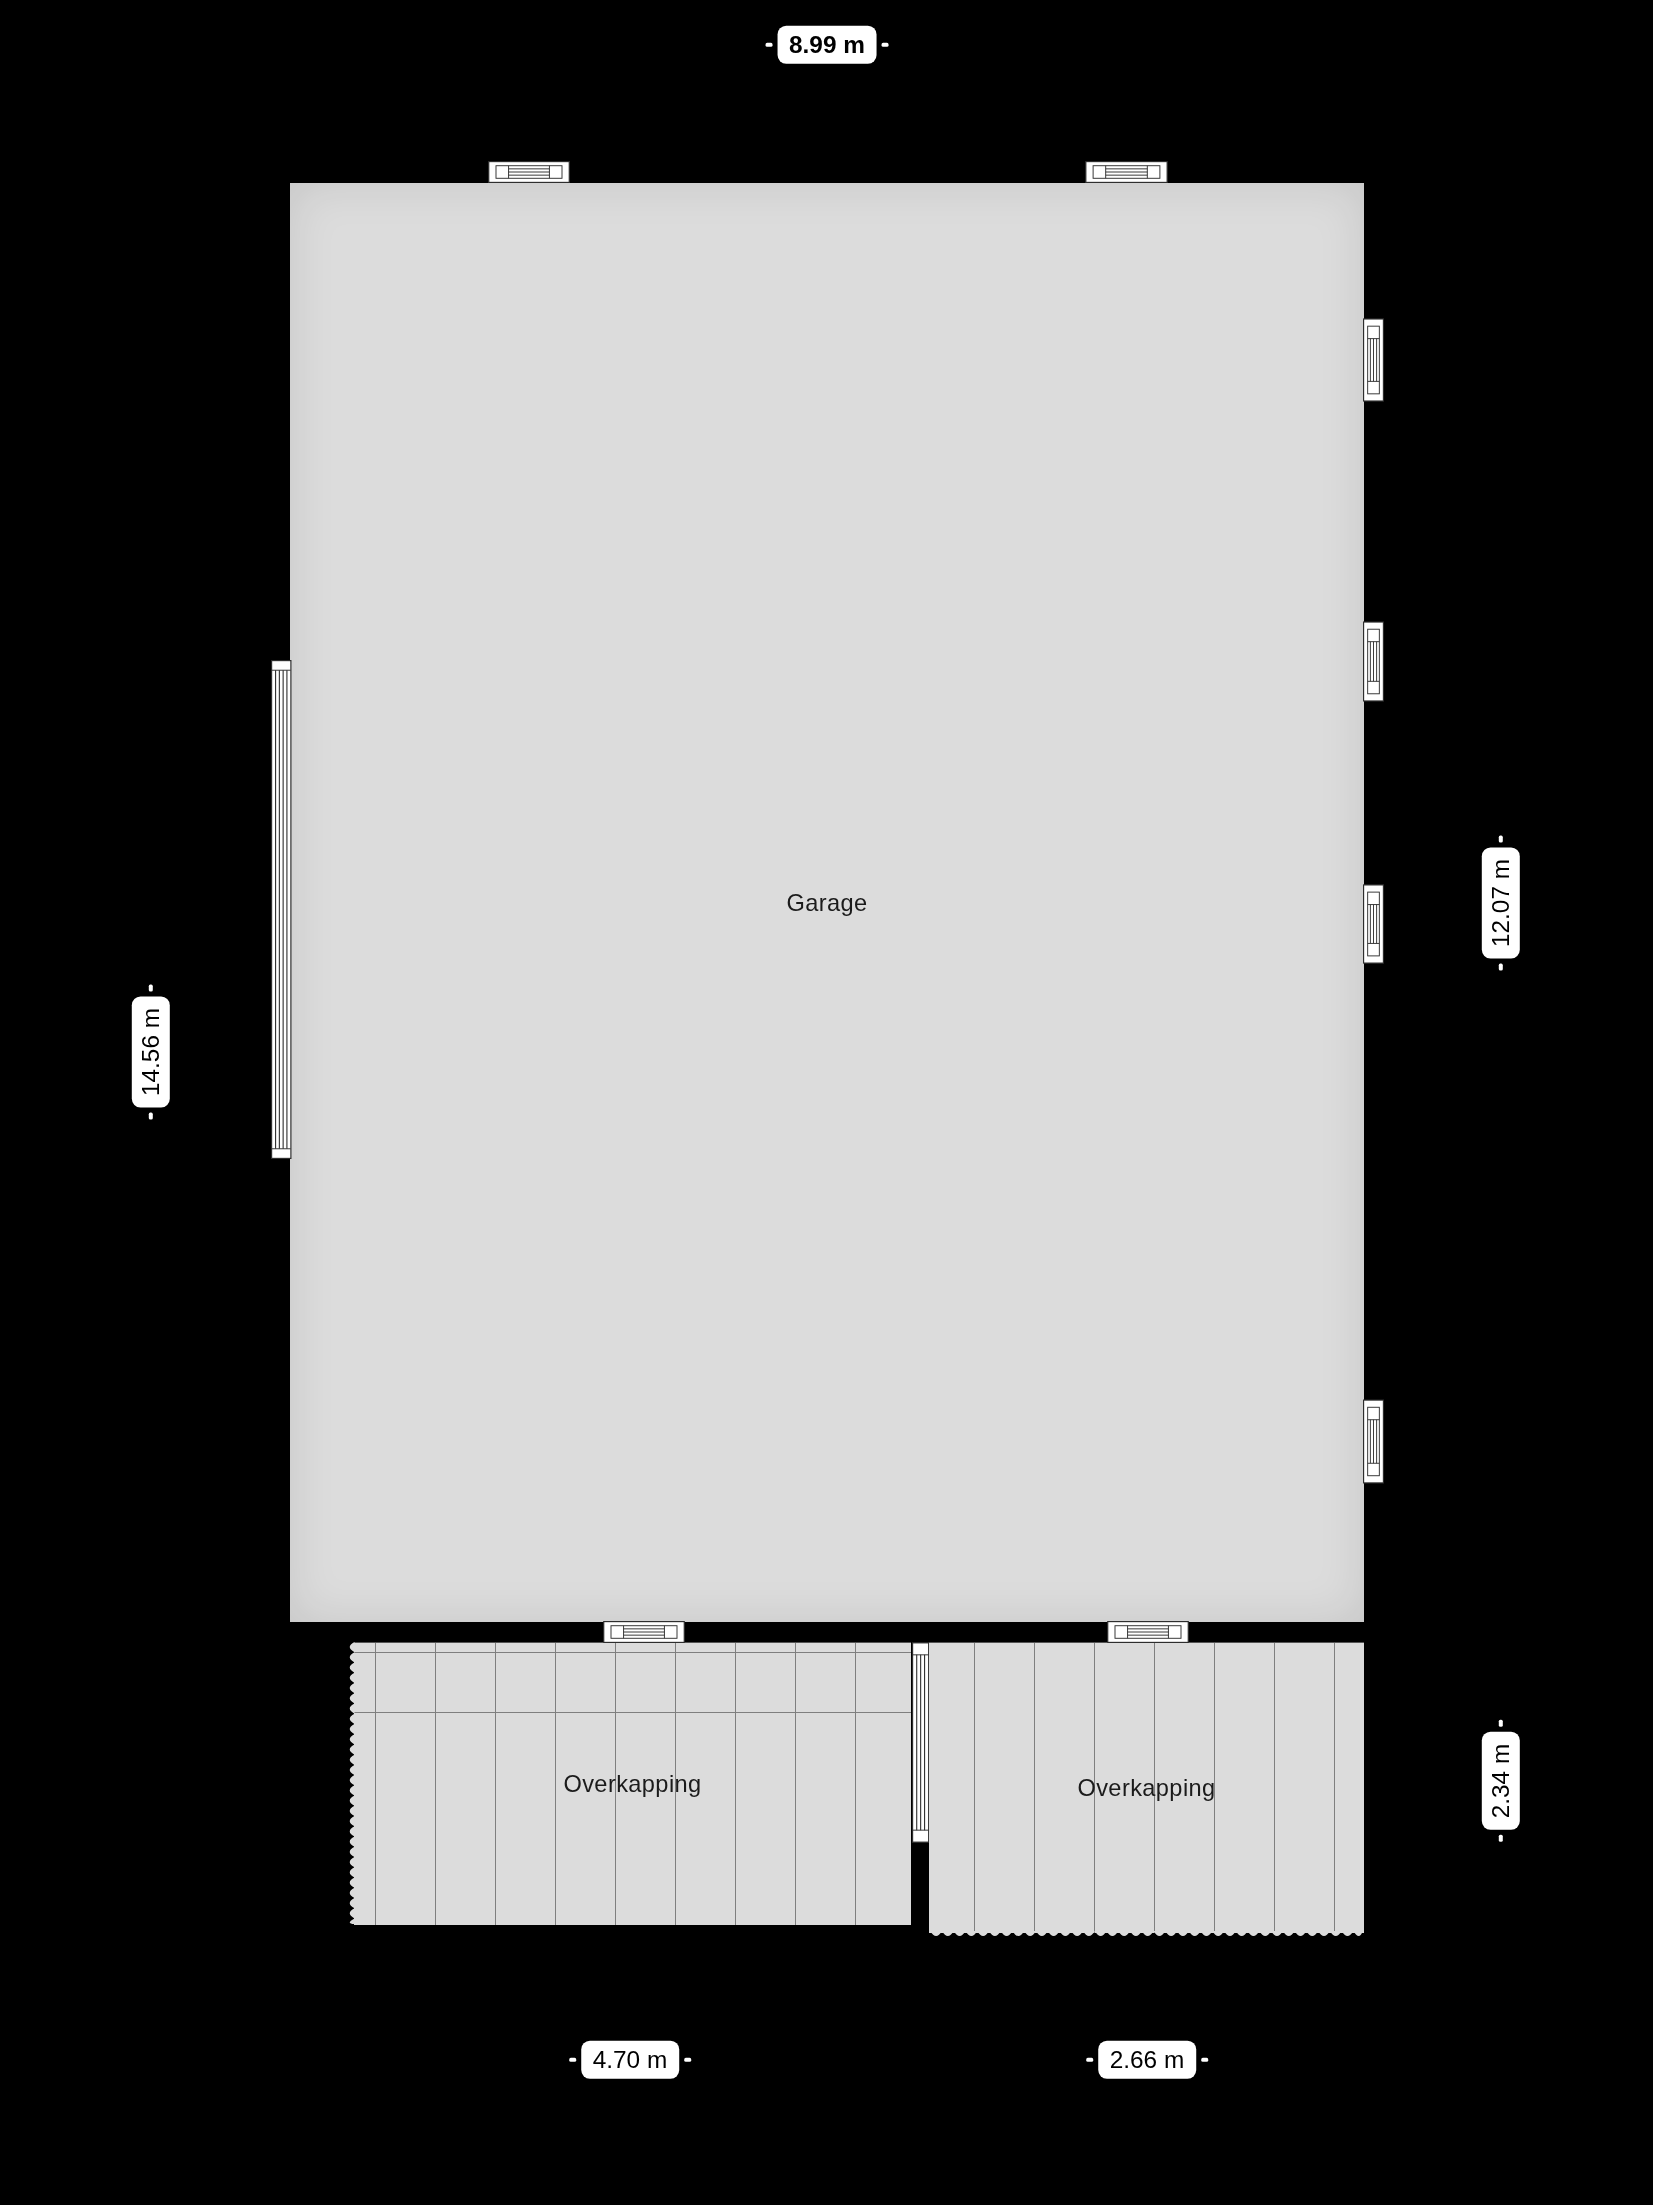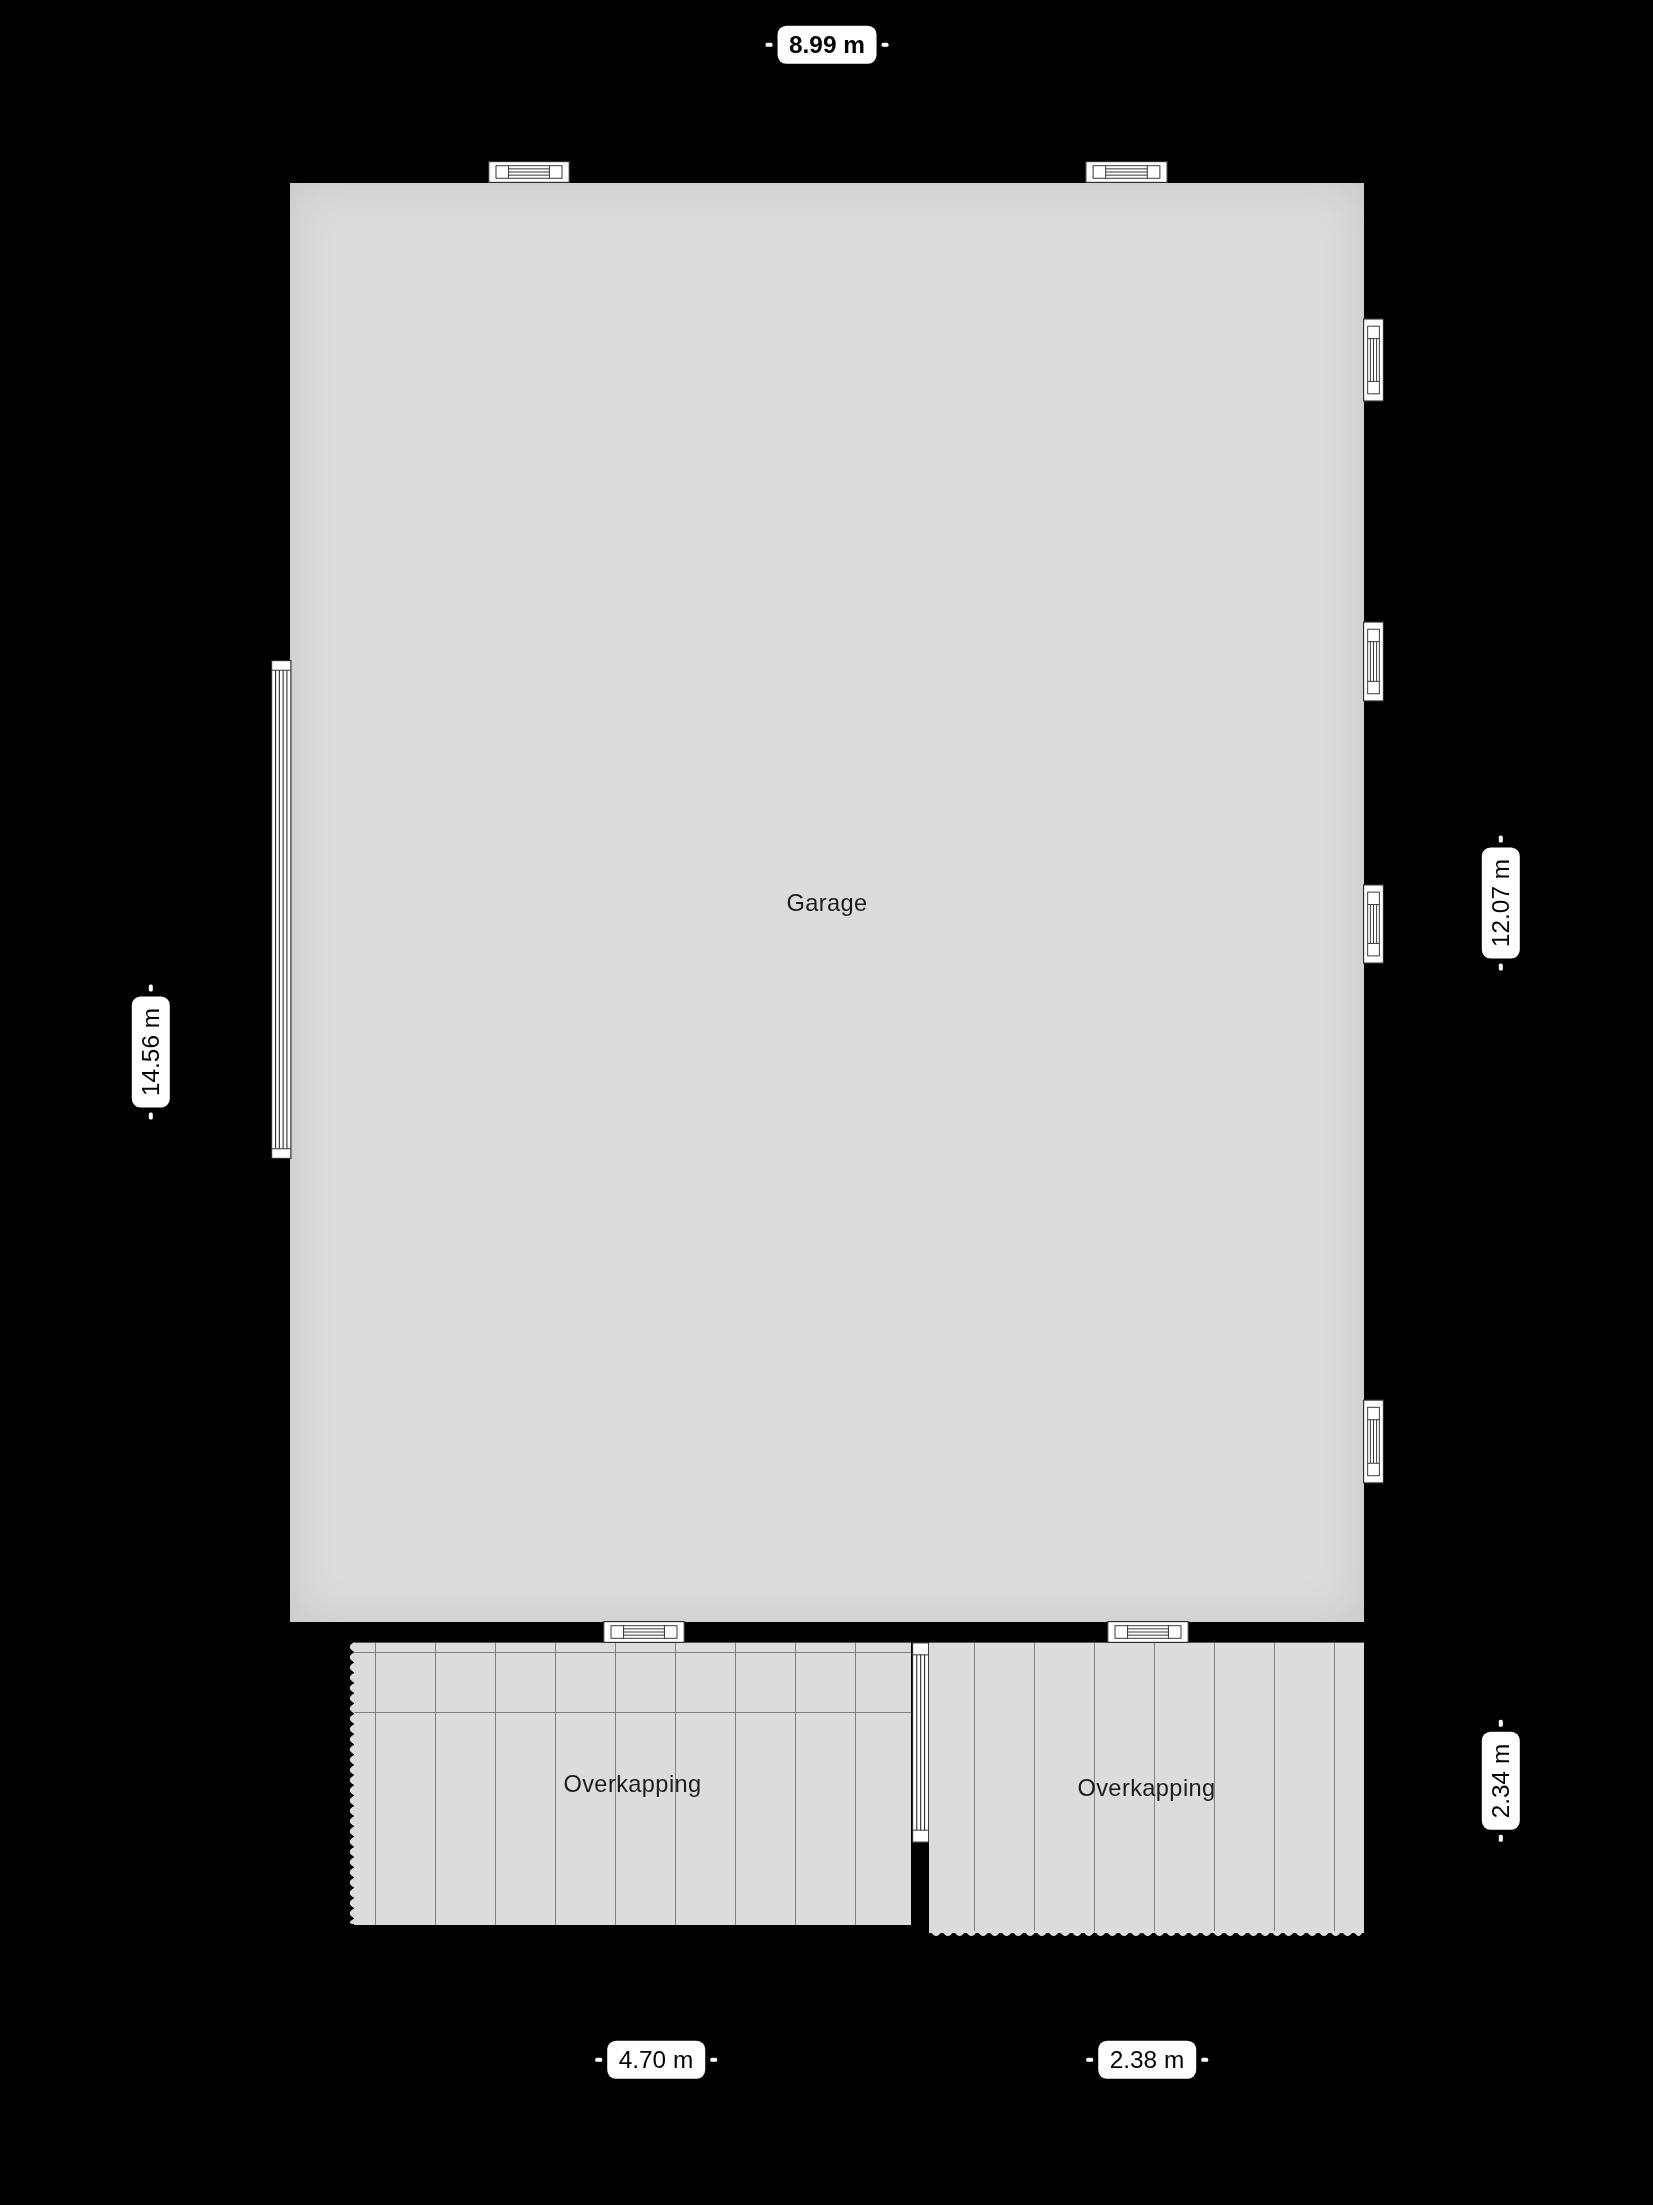--- a/index.html
+++ b/index.html
@@ -25,21 +25,21 @@
   .open-edge{position:absolute;line-height:0;}
   .dim{position:absolute;display:flex;align-items:center;gap:4.7px;transform:translate(-50%,-50%);}
   .dim.vert{transform:translate(-50%,-50%) rotate(-90deg);}
   .dim .pill{background:#fff;color:#000;font-size:24.4px;line-height:1;padding:7px 11.8px;
              border-radius:8.7px;white-space:nowrap;}
   .dim .tick{width:7px;height:3.9px;background:#fff;border-radius:1.6px;flex:0 0 auto;}
   #dim-top{left:827px;top:45px;font-weight:bold;}
   #dim-left{left:151px;top:1052px;}
   #dim-right-upper{left:1501px;top:903px;}
   #dim-right-lower{left:1501px;top:1781px;}
-  #dim-bottom-left{left:656px;top:2060px;}
+  #dim-bottom-left{left:630px;top:2060px;}
   #dim-bottom-right{left:1147px;top:2060px;}
 </style>
 </head>
 <body>
 
 <div id="stage">
 
   <div class="room" id="room-garage">
     <span class="room-label">Garage</span>
   </div>
@@ -81,21 +81,21 @@
   </div>
 
   <div class="dim" id="dim-bottom-left">
     <span class="tick"></span>
     <span class="pill">4.70 m</span>
     <span class="tick"></span>
   </div>
 
   <div class="dim" id="dim-bottom-right">
     <span class="tick"></span>
-    <span class="pill">2.38 m</span>
+    <span class="pill">2.66 m</span>
     <span class="tick"></span>
   </div>
 
 <div class="window" style="left: 488px; top: 161px; width: 82px; height: 22px;"><svg width="82" height="22" viewBox="0 0 104 28" xmlns="http://www.w3.org/2000/svg">
         <rect x="0.75" y="0.75" width="102.5" height="26.5" fill="#ffffff" stroke="#2e2e2e" stroke-width="1.5"></rect>
         <rect x="10" y="6" width="84" height="16" fill="#ffffff" stroke="#2e2e2e" stroke-width="1.2"></rect>
         <line x1="26" y1="6" x2="26" y2="22" stroke="#2e2e2e" stroke-width="1.2"></line>
         <line x1="78" y1="6" x2="78" y2="22" stroke="#2e2e2e" stroke-width="1.2"></line>
         <line x1="26" y1="10" x2="78" y2="10" stroke="#2e2e2e" stroke-width="1.2"></line>
         <line x1="26" y1="14" x2="78" y2="14" stroke="#2e2e2e" stroke-width="1.2"></line>

